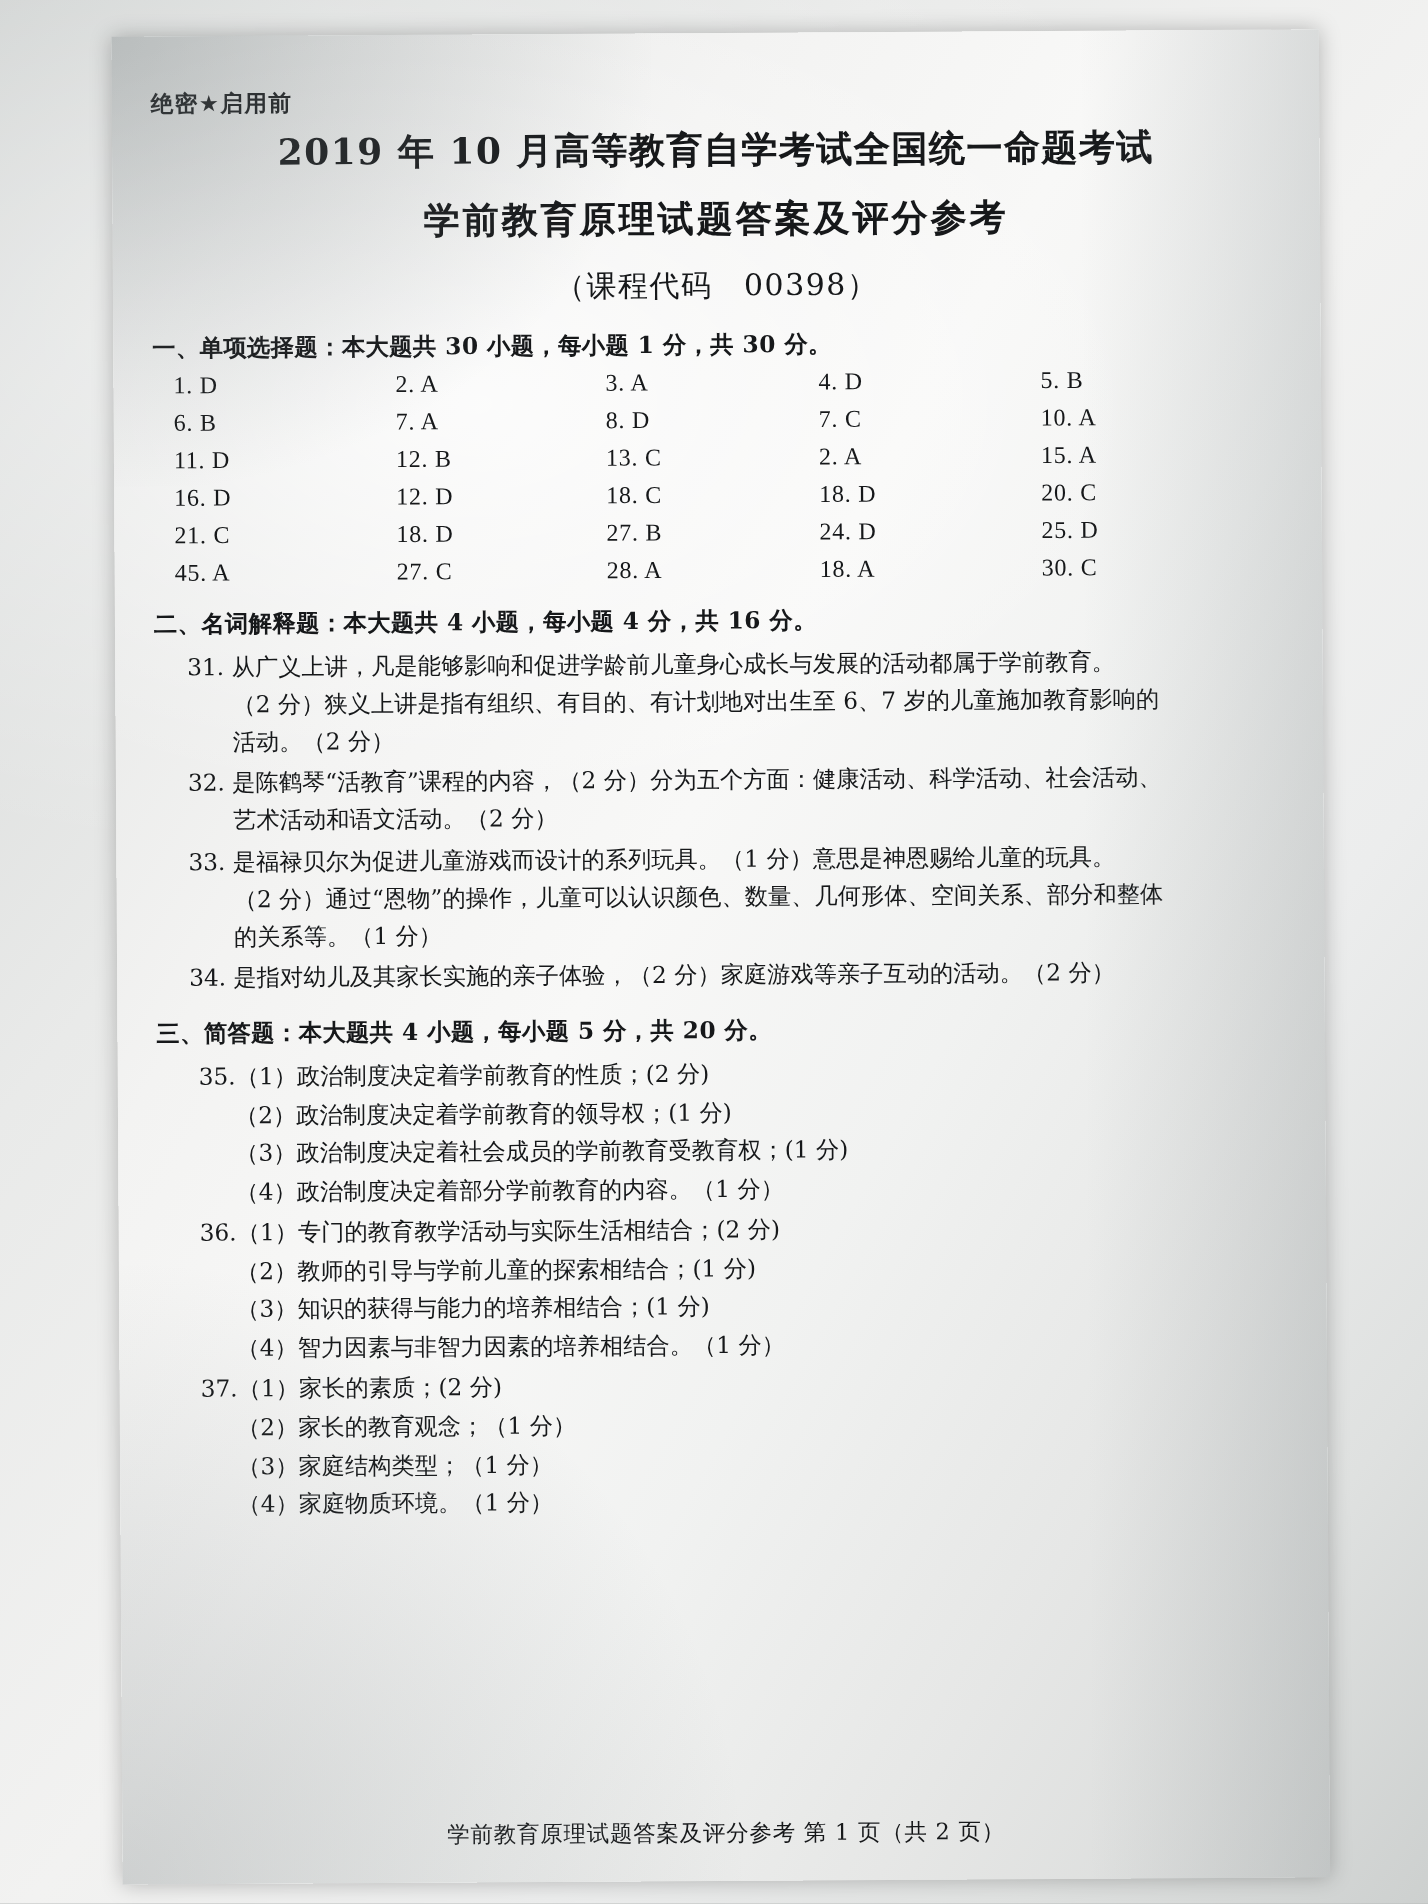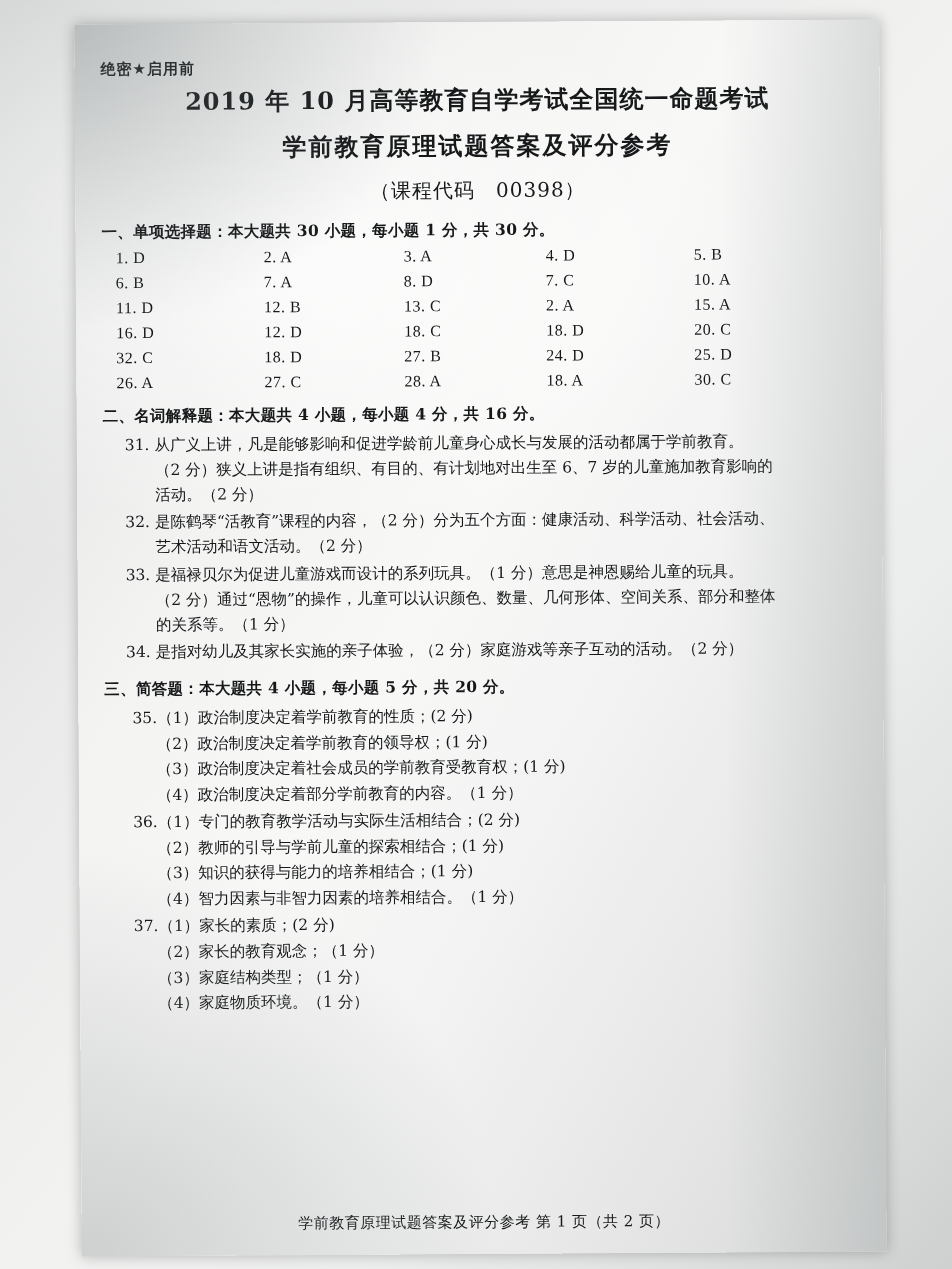--- a/index.html
+++ b/index.html
@@ -197,27 +197,27 @@
           <div class="mc-item">13. C</div>
           <div class="mc-item">2. A</div>
           <div class="mc-item">15. A</div>
 
           <div class="mc-item">16. D</div>
           <div class="mc-item">12. D</div>
           <div class="mc-item">18. C</div>
           <div class="mc-item">18. D</div>
           <div class="mc-item">20. C</div>
 
-          <div class="mc-item">32. C</div>
+          <div class="mc-item">21. C</div>
           <div class="mc-item">18. D</div>
           <div class="mc-item">27. B</div>
           <div class="mc-item">24. D</div>
           <div class="mc-item">25. D</div>
 
-          <div class="mc-item">26. A</div>
+          <div class="mc-item">45. A</div>
           <div class="mc-item">27. C</div>
           <div class="mc-item">28. A</div>
           <div class="mc-item">18. A</div>
           <div class="mc-item">30. C</div>
         </div>
 
         <div class="sec-head s2">二、名词解释题：本大题共 4 小题，每小题 4 分，共 16 分。</div>
 
         <div class="q-block">
           <div class="qline q-first">31. 从广义上讲，凡是能够影响和促进学龄前儿童身心成长与发展的活动都属于学前教育。</div>

